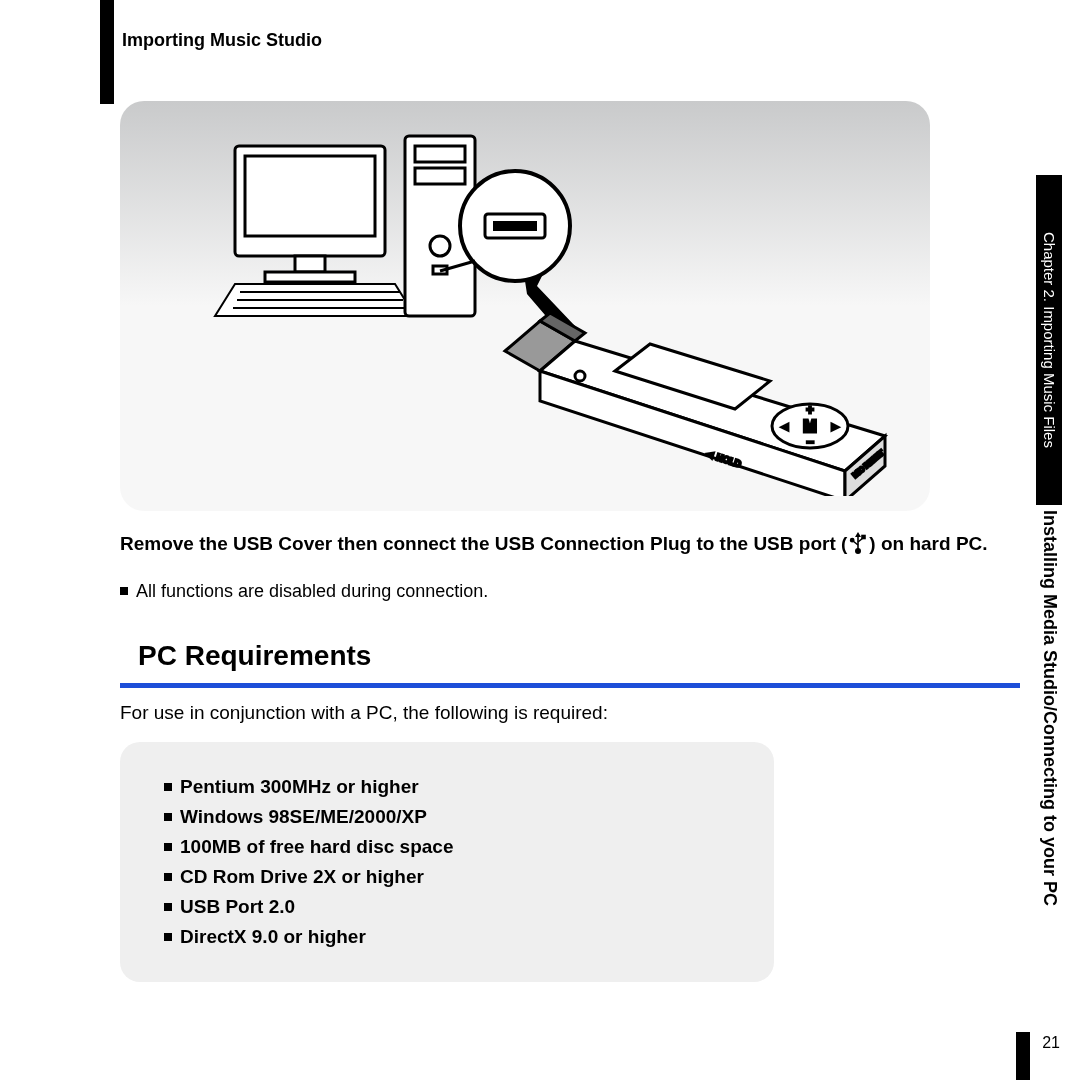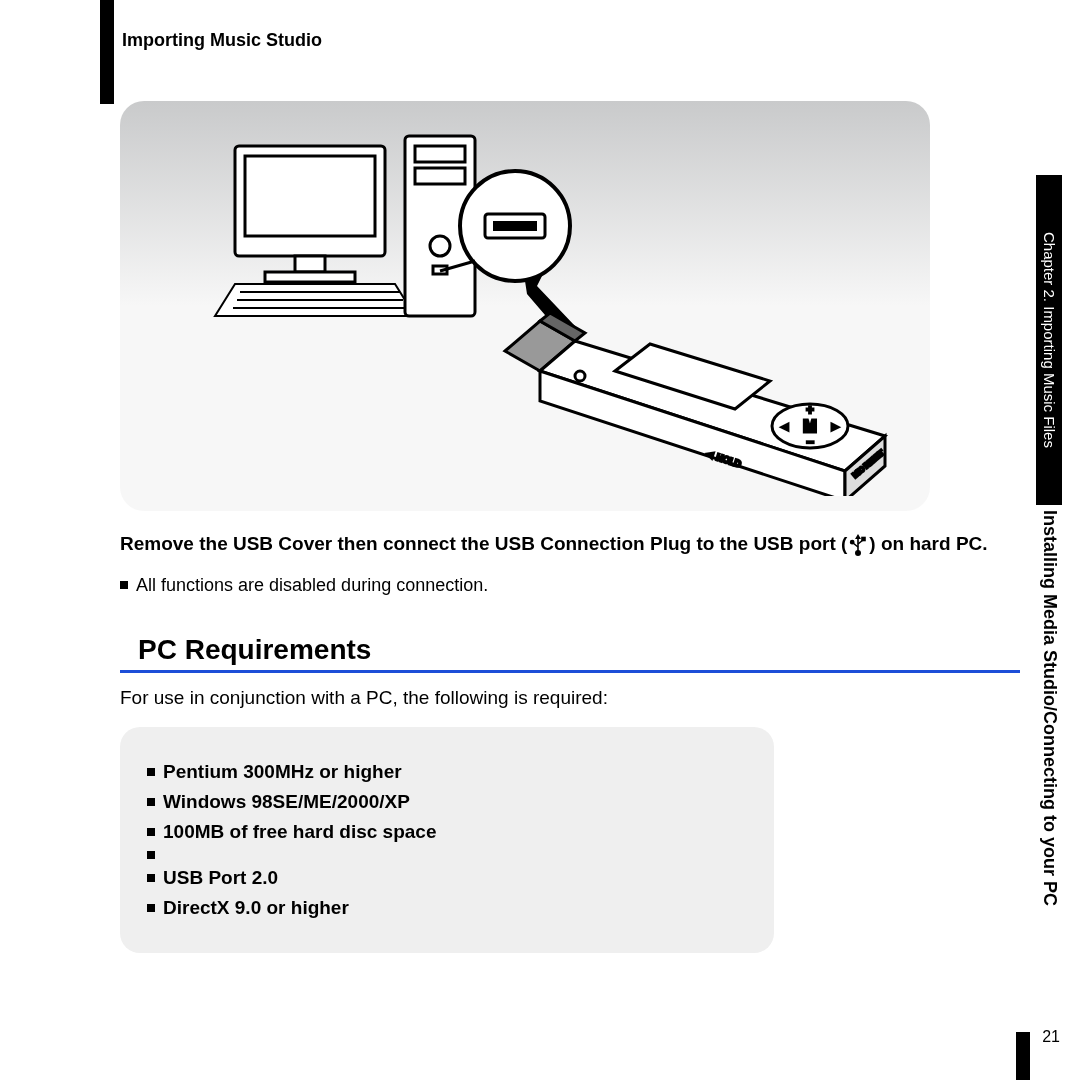--- a/index.html
+++ b/index.html
@@ -68,72 +68,72 @@
     justify-content: center;
   }
   .fig-svg { display:block; }
   .instruction {
     margin: 5px 0 0 40px;
     font-size: 19px;
     font-weight: bold;
     line-height: 1.35;
     display: flex;
     flex-wrap: wrap;
-    align-items: flex-end;
+    align-items: flex-start;
     gap: 0;
   }
   .usb-glyph {
     display: inline-block;
     width: 18px;
     height: 24px;
     margin: 0 2px;
     vertical-align: middle;
   }
   .note-line {
-    margin: 18px 0 0 40px;
+    margin: 24px 0 0 40px;
     font-size: 18px;
     display: flex;
     align-items: center;
   }
   .sq-bullet {
     display: inline-block;
     width: 8px;
     height: 8px;
     background: #000;
     margin-right: 8px;
   }
   .section {
     margin: 38px 0 0 40px;
   }
   .section-head {
     display: flex;
     align-items: flex-start;
-    border-bottom: 3px solid #1d4ed8;
-    padding-bottom: 4px;
+    border-bottom: 5px solid #1d4ed8;
+    padding-bottom: 11px;
   }
   .section-bar {
     width: 8px;
     background: #000;
     margin-right: 10px;
   }
   .section-title {
     font-size: 28px;
     font-weight: bold;
   }
   .section-intro {
     margin-top: 14px;
     font-size: 19px;
     font-weight: normal;
   }
   .req-box {
     margin-top: 18px;
     width: 654px;
     border-radius: 20px;
     background: #efefef;
-    padding: 26px 34px 26px 27px;
+    padding: 26px 34px 26px 44px;
   }
   .req-item {
     font-size: 19px;
     font-weight: bold;
     display: flex;
     align-items: center;
     margin: 8px 0;
   }
   .side-tab {
     position: absolute;
@@ -157,21 +157,21 @@
     top: 510px;
     writing-mode: vertical-rl;
     text-orientation: mixed;
     font-size: 18px;
     font-weight: bold;
     height: 460px;
   }
   .page-num {
     position: absolute;
     right: 20px;
-    bottom: 34px;
+    bottom: 28px;
     font-size: 16px;
   }
 </style>
 </head>
 <body>
 
 <div class="page">
   <div class="marker-top"></div>
 
   <div class="header">
@@ -278,20 +278,21 @@
       <div class="req-item">
           <span class="sq-bullet"></span>
           <span>Windows 98SE/ME/2000/XP</span>
         </div>
       <div class="req-item">
           <span class="sq-bullet"></span>
           <span>100MB of free hard disc space</span>
         </div>
       <div class="req-item">
           <span class="sq-bullet"></span>
+          <span>CD Rom Drive 2X or higher</span>
         </div>
       <div class="req-item">
           <span class="sq-bullet"></span>
           <span>USB Port 2.0</span>
         </div>
       <div class="req-item">
           <span class="sq-bullet"></span>
           <span>DirectX 9.0 or higher</span>
         </div>
     </div>

